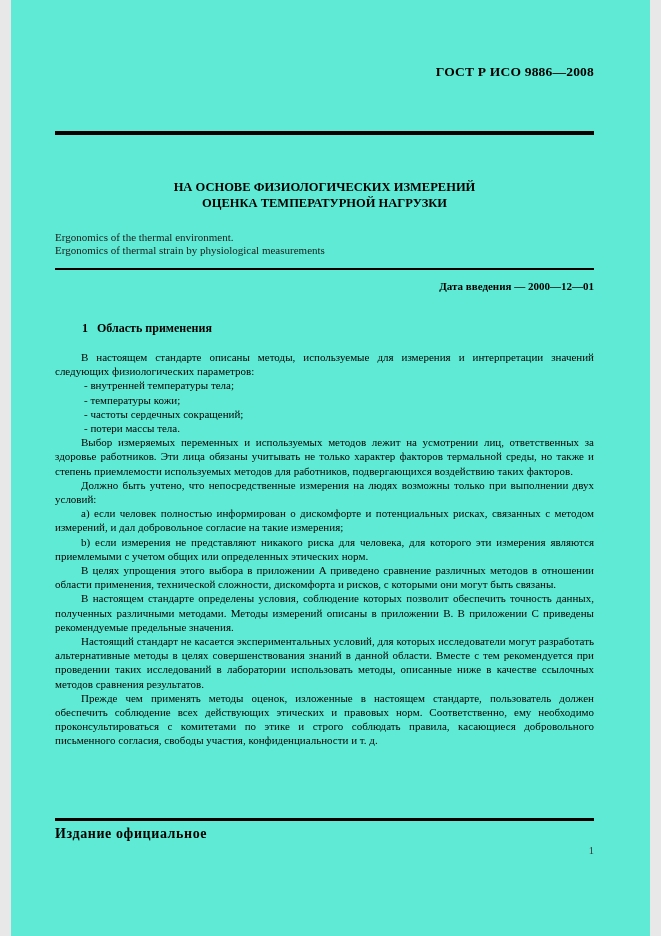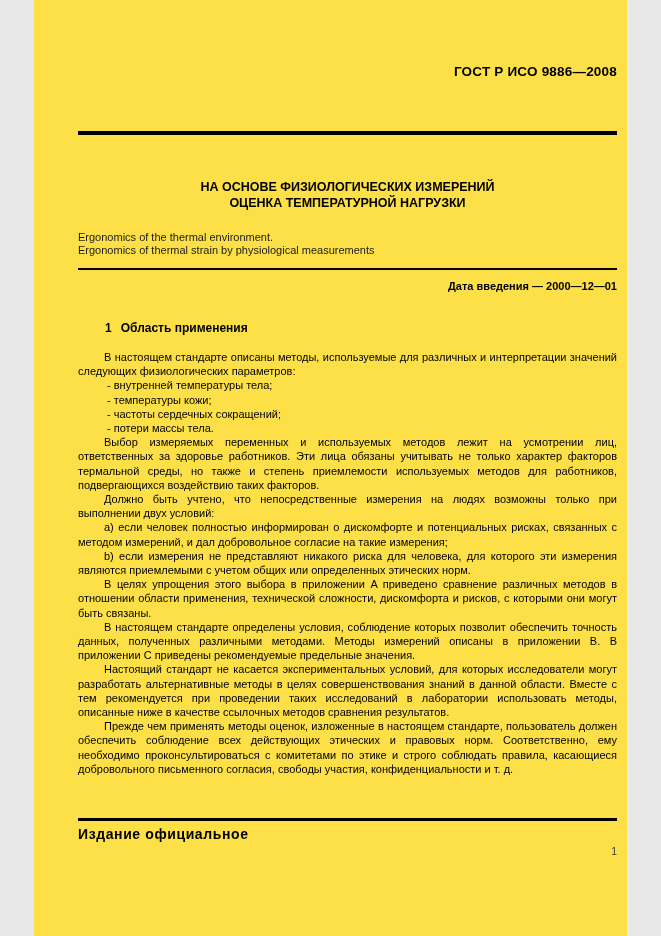--- a/index.html
+++ b/index.html
@@ -1,22 +1,22 @@
 <!DOCTYPE html>
 <html><head>
 <meta charset="utf-8">
 <style>
   * { margin: 0; padding: 0; box-sizing: border-box; }
   html, body { background: #e8e8e8; }
   .page {
     position: relative;
-    width: 593px;
+    width: 639px;
     height: 936px;
-    background: #fde047;
-    font-family: Liberation Sans, sans-serif;
+    background: #5eead4;
+    font-family: Liberation Serif, serif;
     color: #000;
     margin: 0 auto;
     overflow: hidden;
   }
   .abs { position: absolute; }
   .content-col { left: 44px; width: 539px; }
 
   .doc-code {
     top: 64px;
     text-align: right;
@@ -117,21 +117,21 @@
 
   <div class="abs content-col rule rule-2"></div>
 
   <div class="abs content-col effective-date">Дата введения — 2000—12—01</div>
 
   <div class="abs content-col section-heading">
     <span class="num">1</span><span>Область применения</span>
   </div>
 
   <div class="abs content-col body-text">
-    <p class="para">В настоящем стандарте описаны методы, используемые для различных и интерпретации значений следующих физиологических параметров:</p>
+    <p class="para">В настоящем стандарте описаны методы, используемые для измерения и интерпретации значений следующих физиологических параметров:</p>
     <p class="list-item">-  внутренней температуры тела;</p>
     <p class="list-item">-  температуры кожи;</p>
     <p class="list-item">-  частоты сердечных сокращений;</p>
     <p class="list-item">-  потери массы тела.</p>
     <p class="para">Выбор измеряемых переменных и используемых методов лежит на усмотрении лиц, ответственных за здоровье работников. Эти лица обязаны учитывать не только характер факторов термальной среды, но также и степень приемлемости используемых методов для работников, подвергающихся воздействию таких факторов.</p>
     <p class="para">Должно быть учтено, что непосредственные измерения на людях возможны только при выполнении двух условий:</p>
     <p class="para">a)  если человек полностью информирован о дискомфорте и потенциальных рисках, связанных с методом измерений, и дал добровольное согласие на такие измерения;</p>
     <p class="para">b)  если измерения не представляют никакого риска для человека, для которого эти измерения являются приемлемыми с учетом общих или определенных этических норм.</p>
     <p class="para">В целях упрощения этого выбора в приложении A приведено сравнение различных методов в отношении области применения, технической сложности, дискомфорта и рисков, с которыми они могут быть связаны.</p>
     <p class="para">В настоящем стандарте определены условия, соблюдение которых позволит обеспечить точность данных, полученных различными методами. Методы измерений описаны в приложении B. В приложении C приведены рекомендуемые предельные значения.</p>

